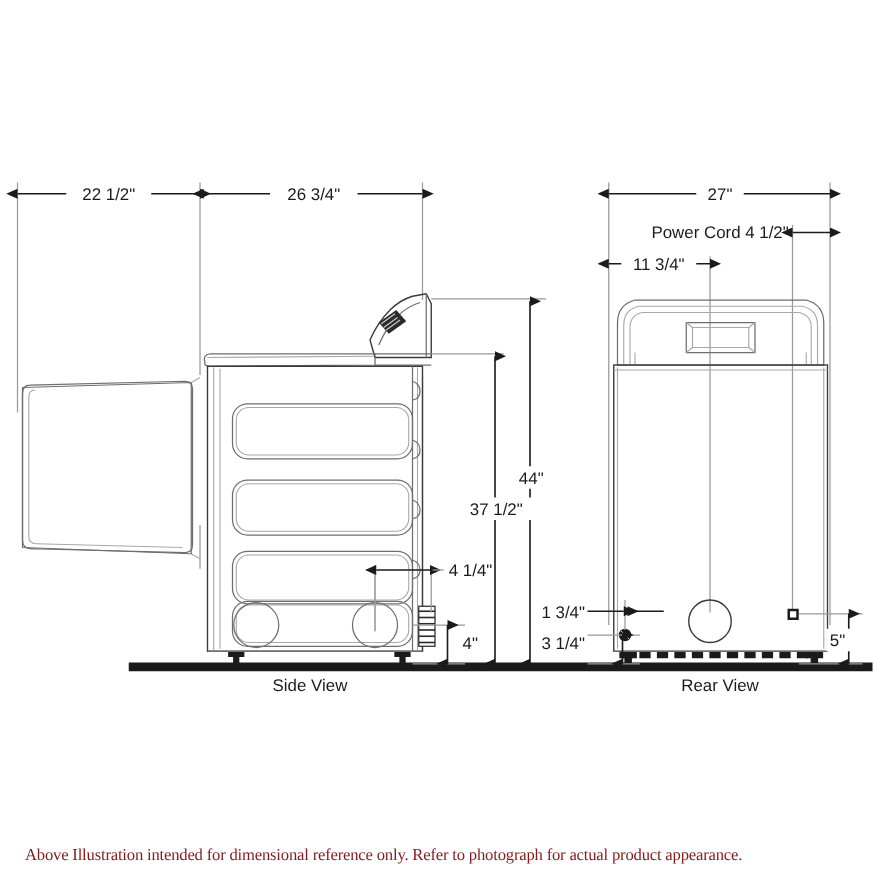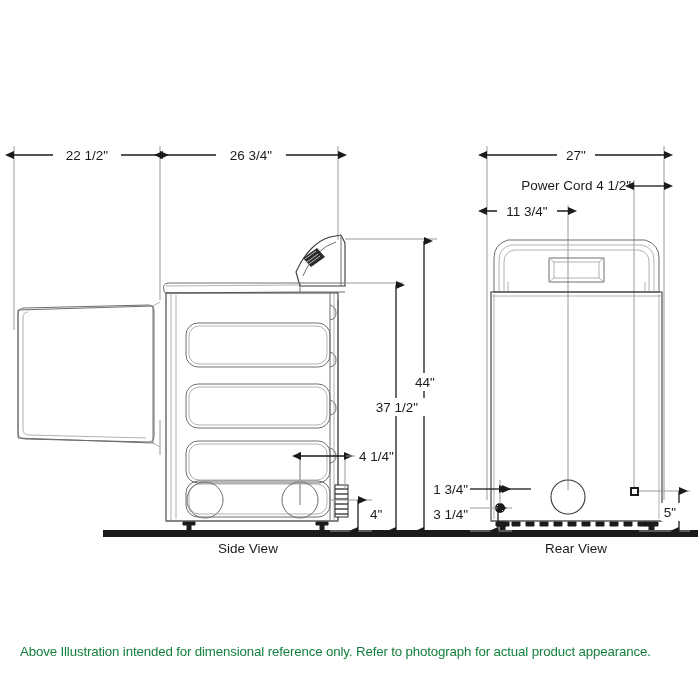--- a/index.html
+++ b/index.html
@@ -35,25 +35,25 @@
     fill: #1b1b1b;
   }
   .view-label {
     font-family: "Liberation Sans", sans-serif;
     font-size: 13.5px;
     fill: #1b1b1b;
   }
   .caption {
     position: absolute;
     left: 20px;
-    top: 644px;
+    top: 676px;
     width: 672px;
-    font-family: Liberation Sans, sans-serif;
+    font-family: Liberation Serif, serif;
     font-size: 13.3px;
-    color: #15803d;
+    color: #7f1d1d;
     white-space: nowrap;
     letter-spacing: -0.15px;
   }
   .ext-line {
     stroke: #9a9a9a;
     stroke-width: 1;
     fill: none;
   }
   .dim-line {
     stroke: #1b1b1b;

